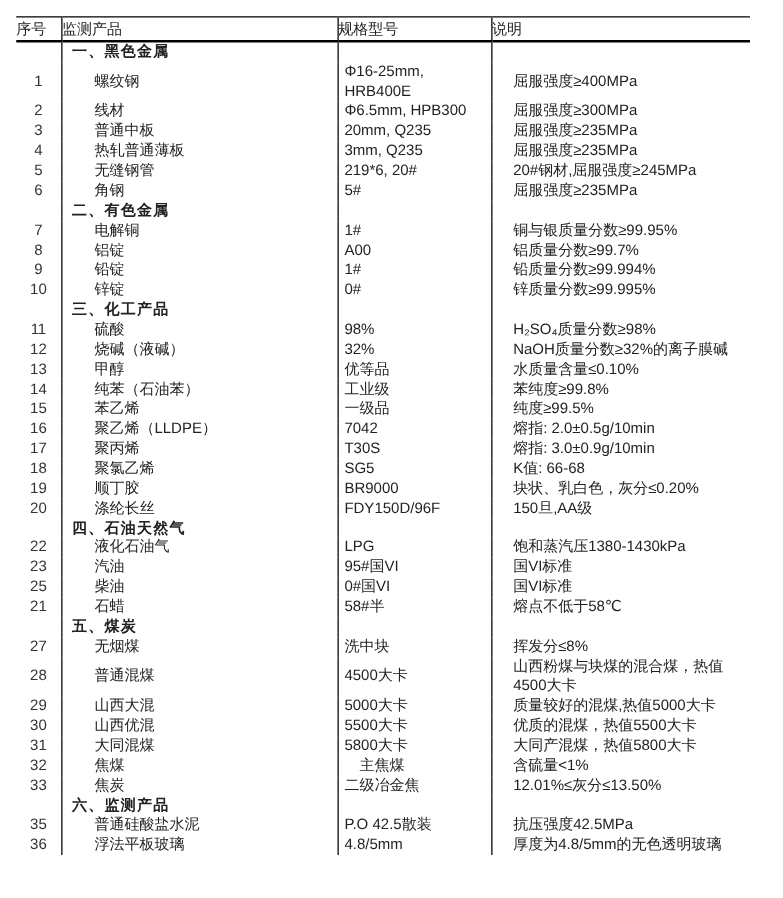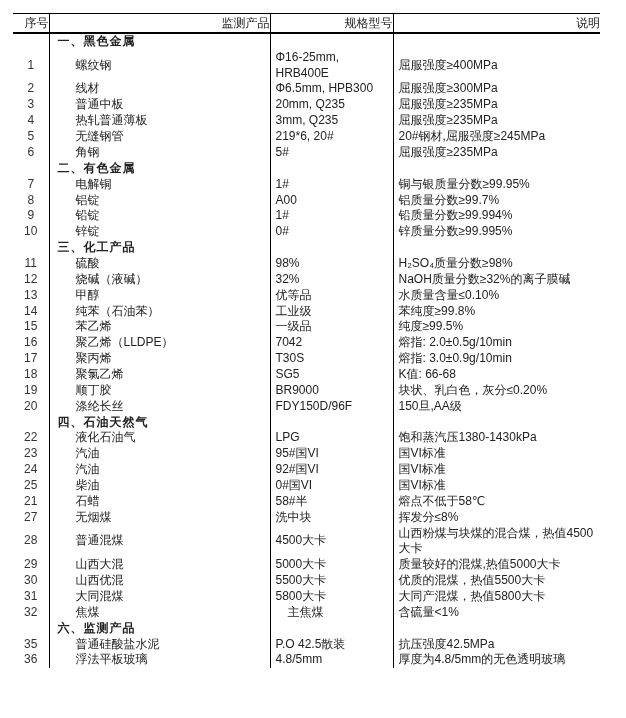--- a/index.html
+++ b/index.html
@@ -32,21 +32,21 @@
   col.col-prod { width: 221px; }
   col.col-spec { width: 123px; }
   col.col-desc { width: 207px; }
 
   thead th {
     border-top: 1px solid #000000;
     border-bottom: 2px solid #000000;
     height: 18px;
     padding: 0;
     font-weight: normal;
-    text-align: right;
+    text-align: left;
     vertical-align: middle;
     font-size: 12px;
   }
   th.c2, th.c3, th.c4,
   td.c2, td.c3, td.c4 {
     border-left: 1px solid #000000;
   }
 
   tbody td {
     padding: 0;
@@ -54,21 +54,21 @@
     line-height: 15.8px;
     vertical-align: middle;
     white-space: normal;
     overflow: hidden;
   }
   tbody tr.wrap td { height: 31.72px; }
 
   td.c1 { text-align: center; color: #333333; }
   td.c2 { padding-left: 26px; }
   td.c3 { padding-left: 5px;  }
-  td.c4 { padding-left: 5px; margin-left: 48px;  }
+  td.c4 { padding-left: 17px; margin-left: 48px;  }
 
   tr.section td.c2 {
     padding-left: 8px;
     font-weight: bold;
     letter-spacing: 1px;
   }
 </style>
 </head>
 <body>
 
@@ -239,36 +239,36 @@
           <td class="c3">LPG</td>
           <td class="c4">饱和蒸汽压1380-1430kPa</td>
         </tr>
         <tr>
           <td class="c1">23</td>
           <td class="c2">汽油</td>
           <td class="c3">95#国VI</td>
           <td class="c4">国VI标准</td>
         </tr>
         <tr>
-          <td class="c1">24</td>
-          <td class="c2">汽油</td>
-          <td class="c3">92#国VI</td>
-          <td class="c4">国VI标准</td>
-        </tr>
-        <tr>
           <td class="c1">25</td>
           <td class="c2">柴油</td>
           <td class="c3">0#国VI</td>
           <td class="c4">国VI标准</td>
         </tr>
         <tr>
           <td class="c1">21</td>
           <td class="c2">石蜡</td>
           <td class="c3">58#半</td>
           <td class="c4">熔点不低于58℃</td>
+        </tr>
+        <tr class="section">
+          <td class="c1"></td>
+          <td class="c2">五、煤炭</td>
+          <td class="c3"></td>
+          <td class="c4"></td>
         </tr>
         <tr>
           <td class="c1">27</td>
           <td class="c2">无烟煤</td>
           <td class="c3">洗中块</td>
           <td class="c4">挥发分≤8%</td>
         </tr>
         <tr class="wrap">
           <td class="c1">28</td>
           <td class="c2">普通混煤</td>
@@ -292,20 +292,26 @@
           <td class="c2">大同混煤</td>
           <td class="c3">5800大卡</td>
           <td class="c4">大同产混煤，热值5800大卡</td>
         </tr>
         <tr>
           <td class="c1">32</td>
           <td class="c2">焦煤</td>
           <td class="c3">　主焦煤</td>
           <td class="c4">含硫量&lt;1%</td>
         </tr>
+        <tr>
+          <td class="c1">33</td>
+          <td class="c2">焦炭</td>
+          <td class="c3">二级冶金焦</td>
+          <td class="c4">12.01%≤灰分≤13.50%</td>
+        </tr>
         <tr class="section">
           <td class="c1"></td>
           <td class="c2">六、监测产品</td>
           <td class="c3"></td>
           <td class="c4"></td>
         </tr>
         <tr>
           <td class="c1">35</td>
           <td class="c2">普通硅酸盐水泥</td>
           <td class="c3">P.O 42.5散装</td>

